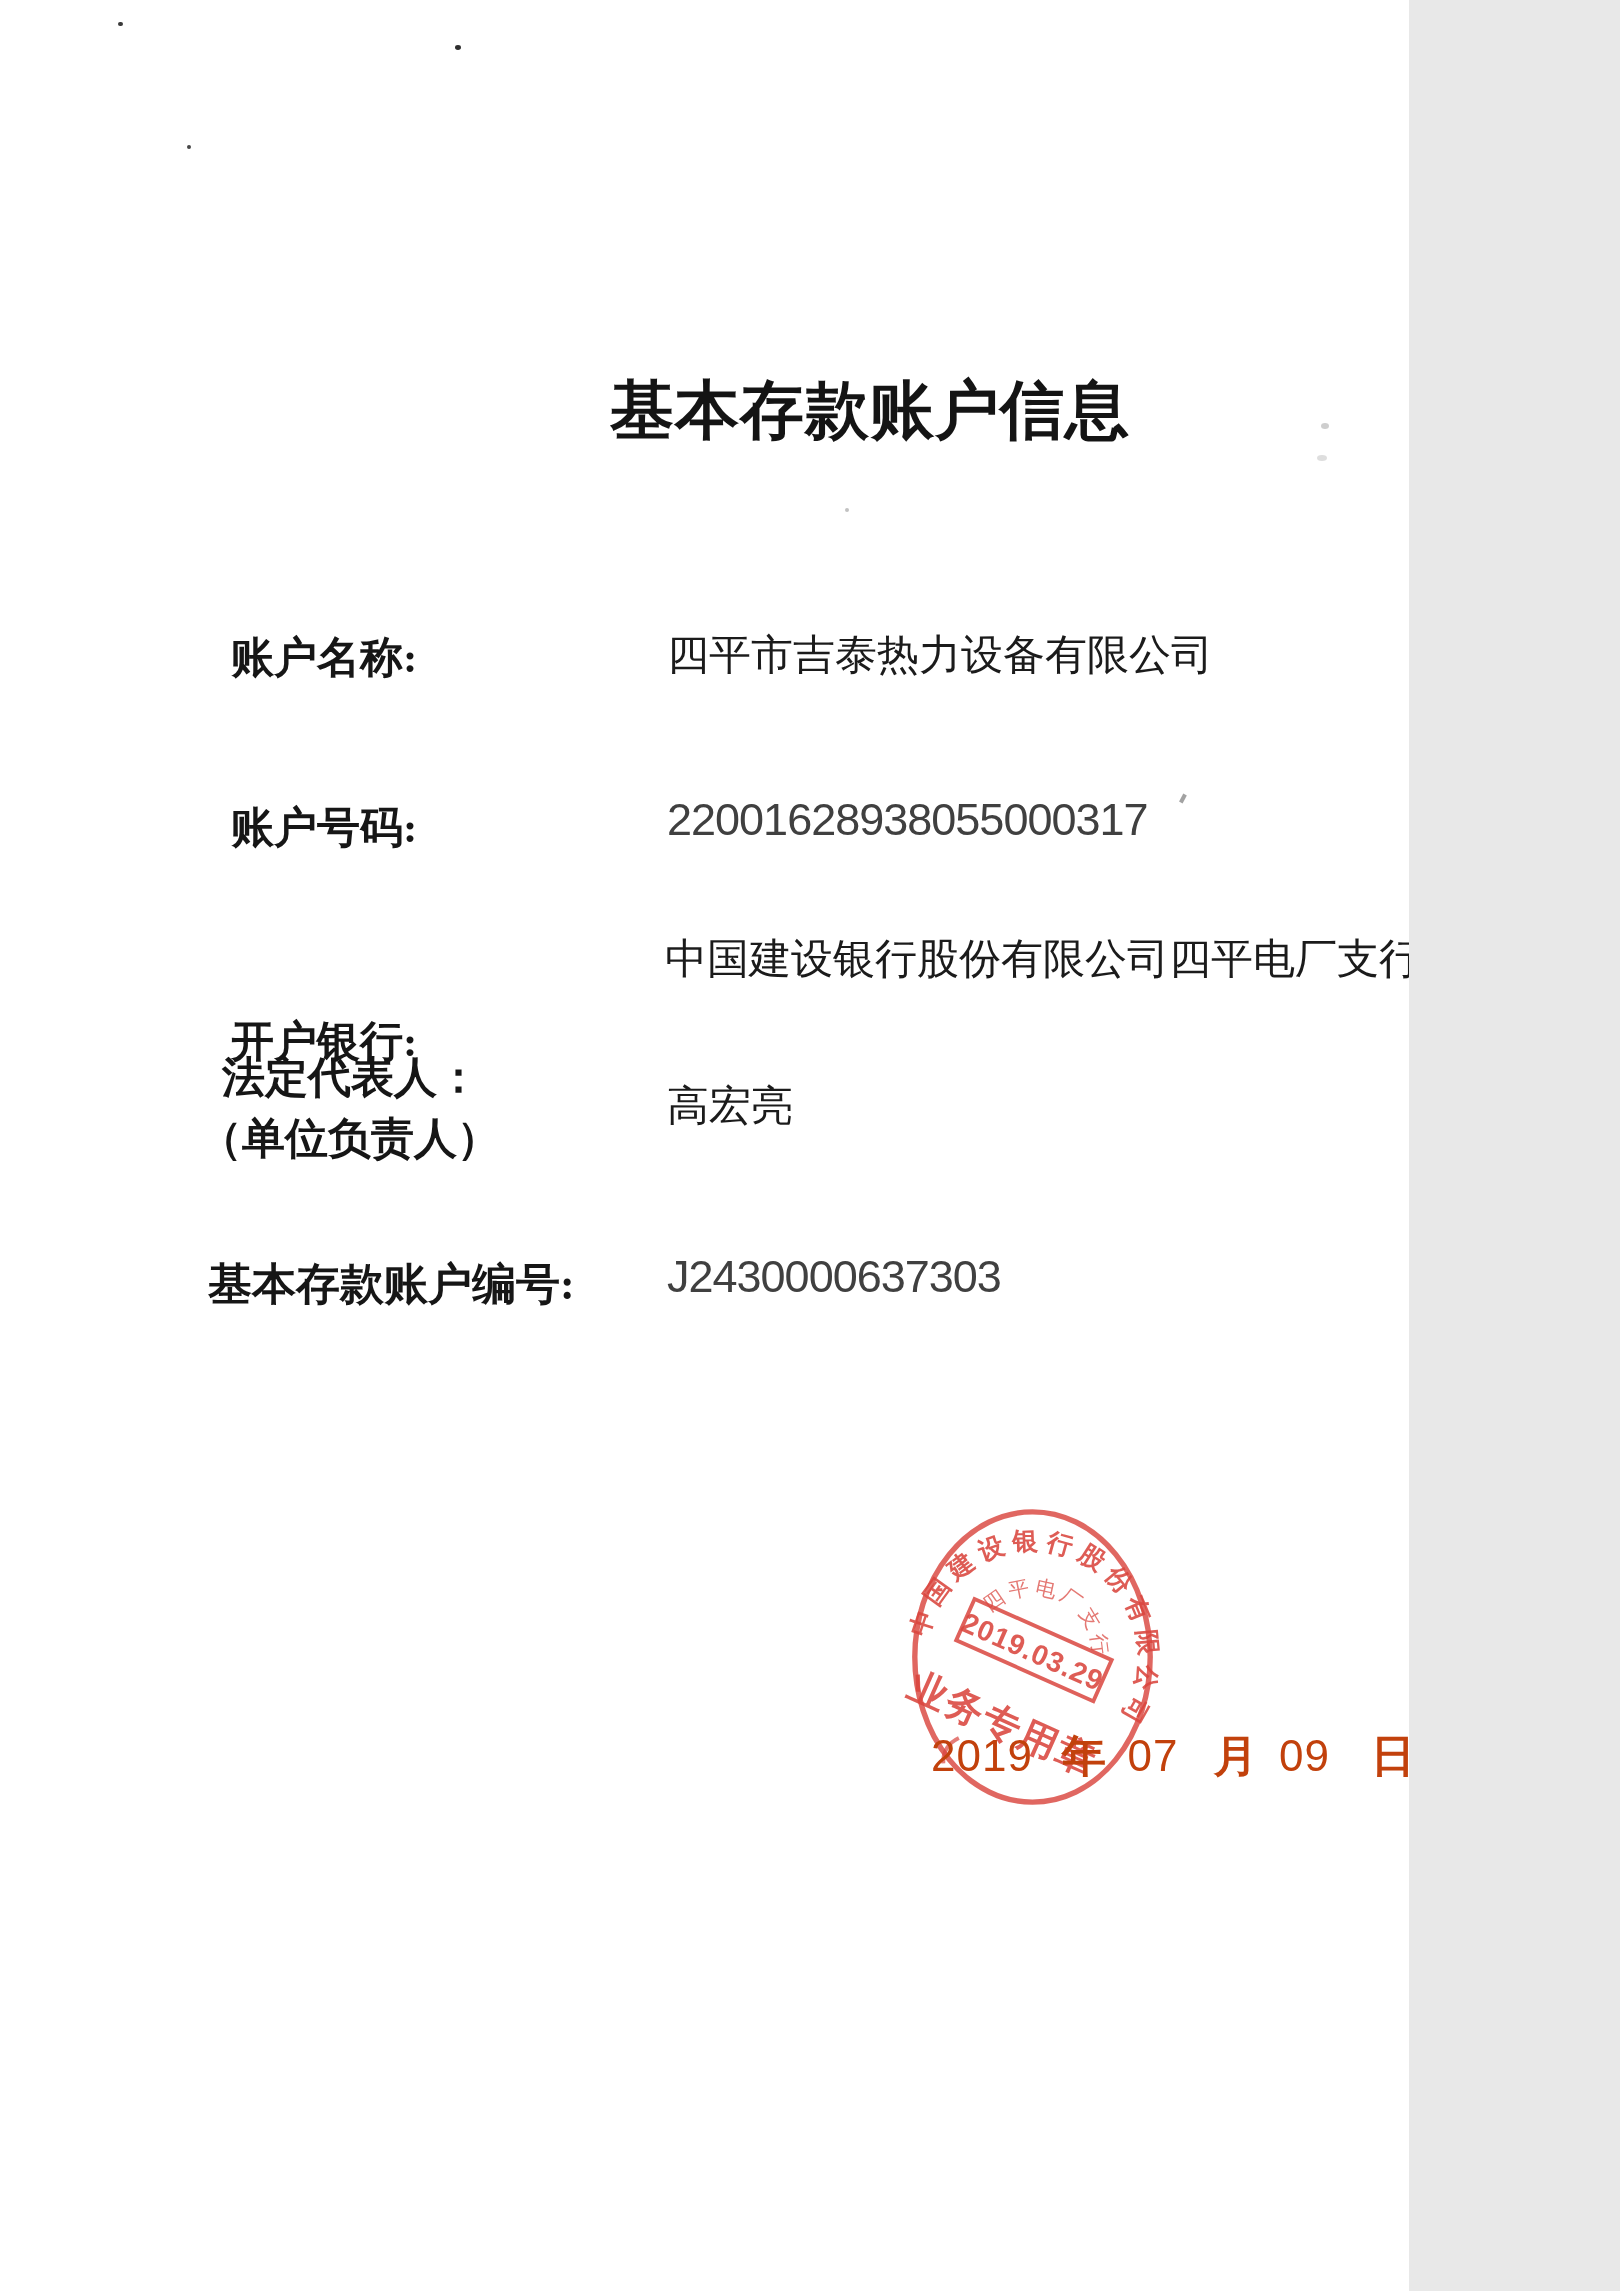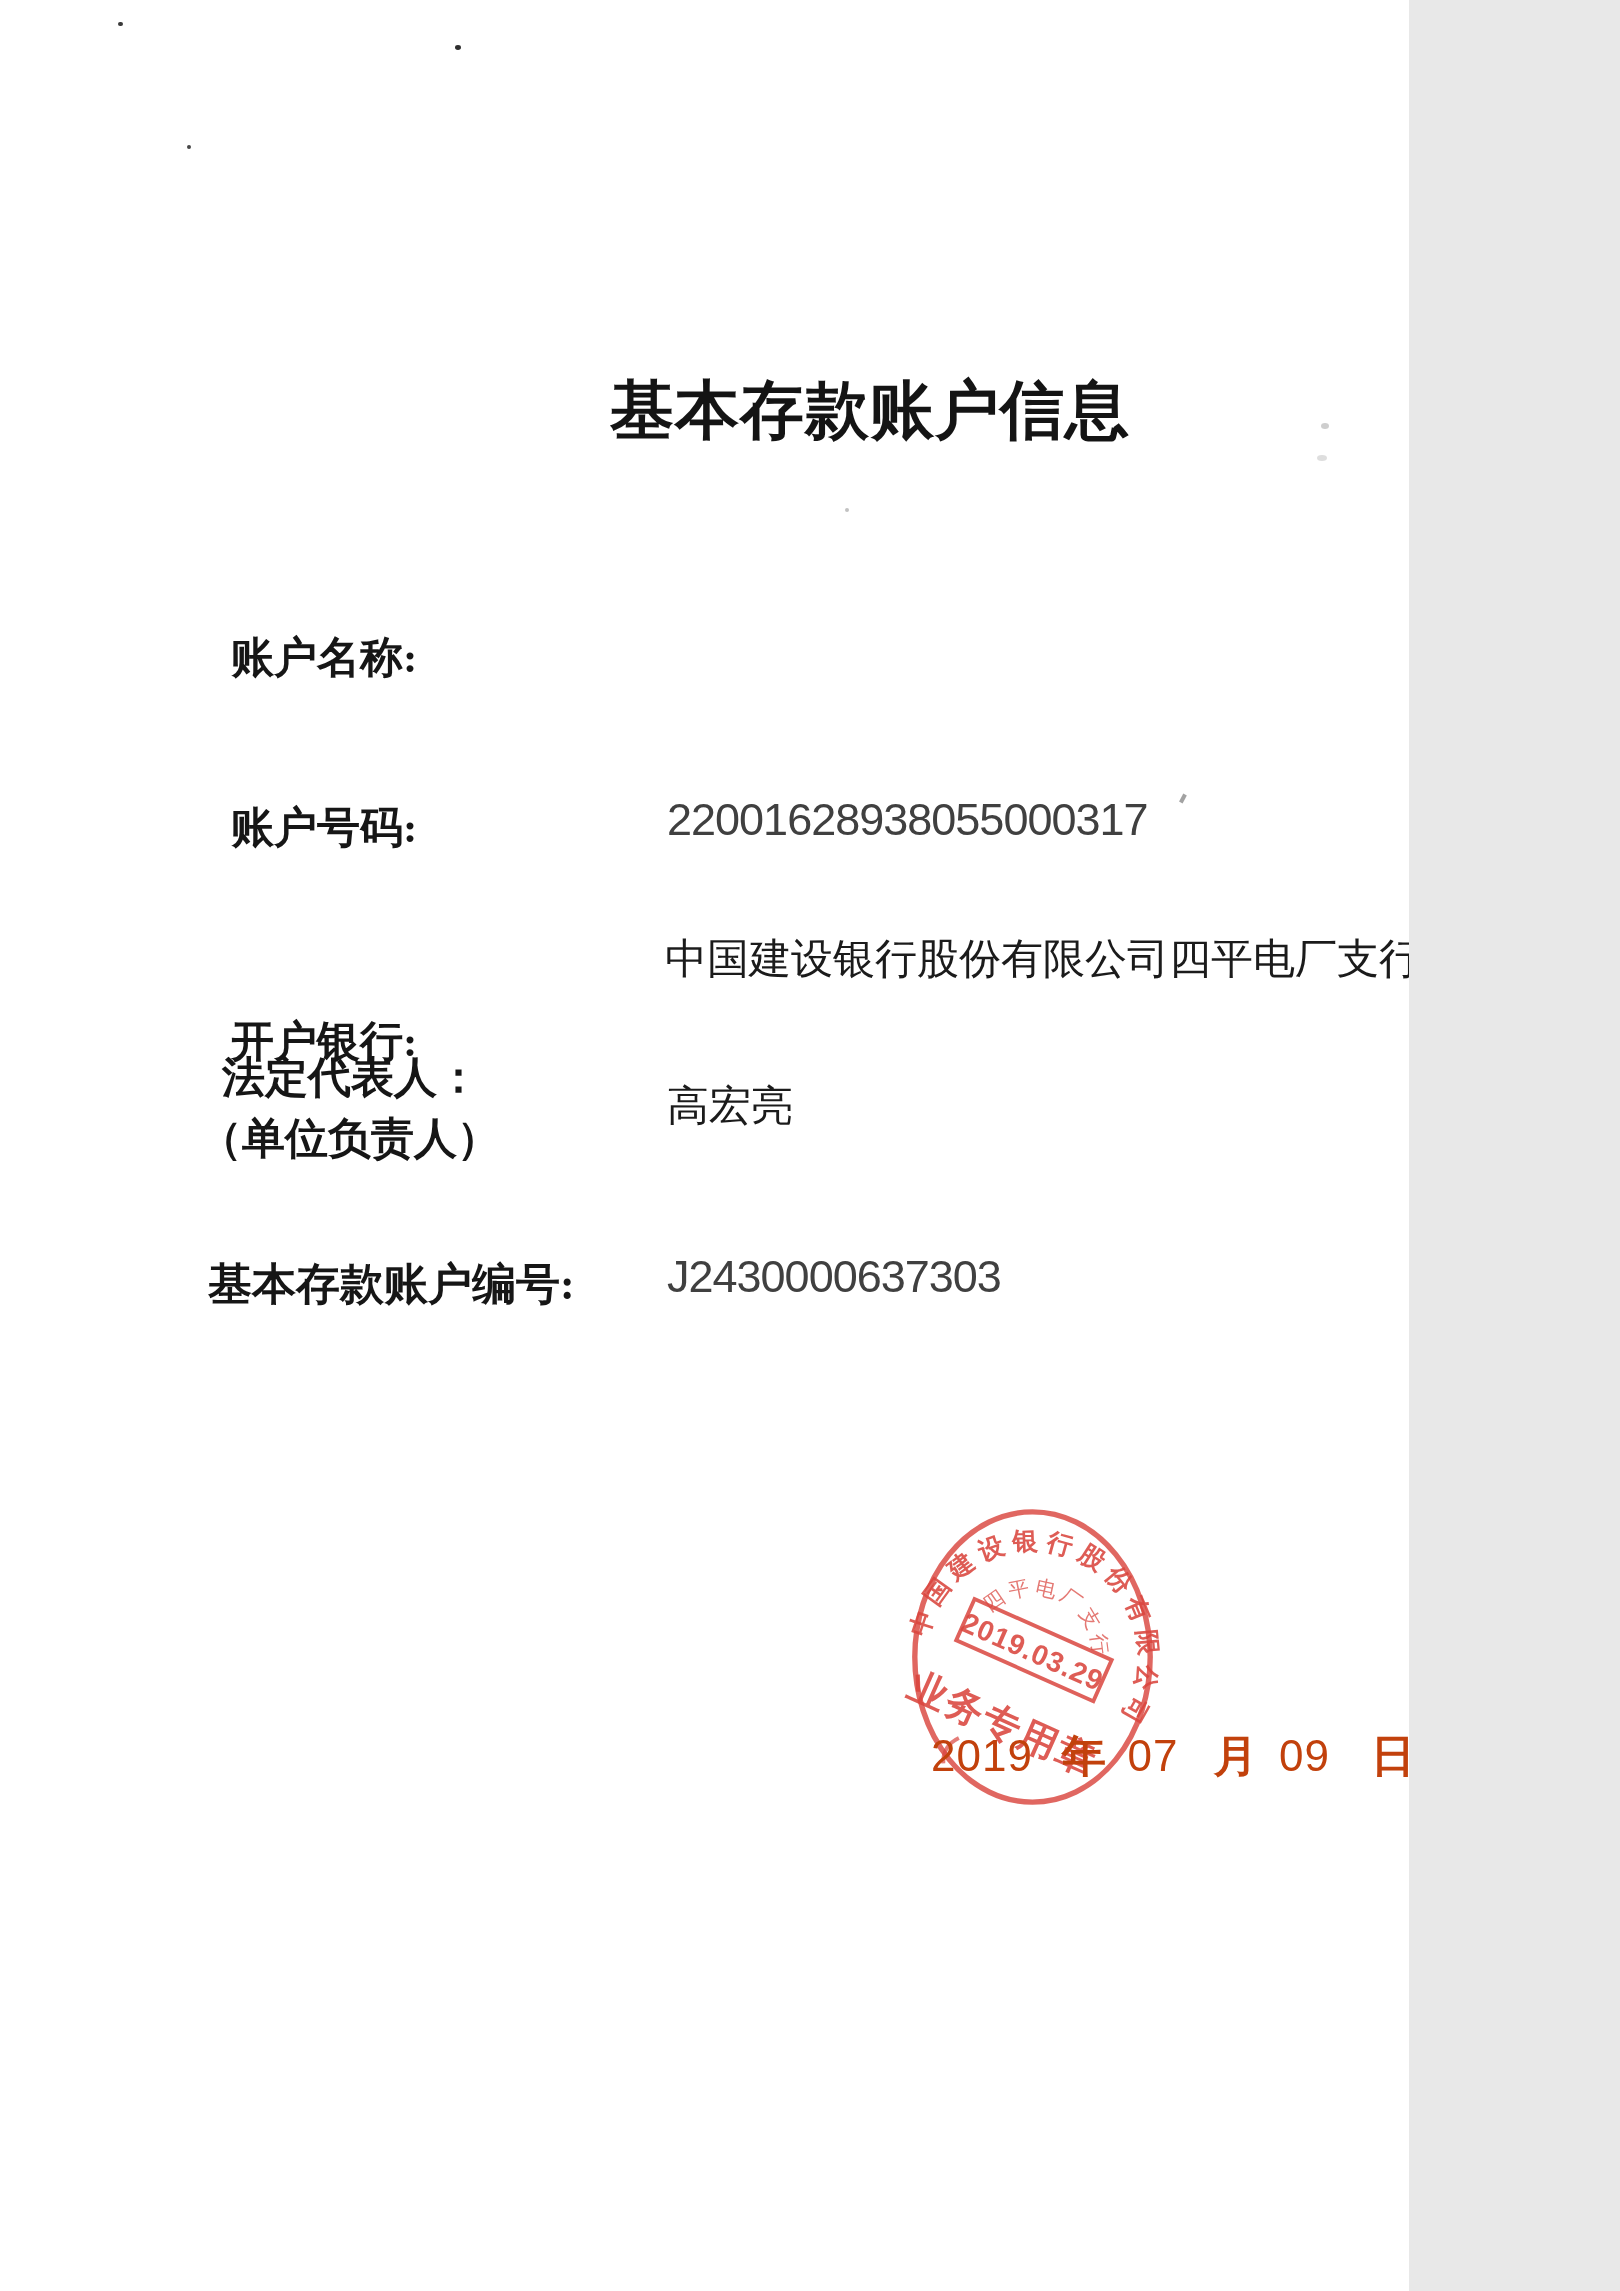--- a/index.html
+++ b/index.html
@@ -60,20 +60,21 @@
   }
 </style>
 </head>
 <body>
 
 <div class="page">
 
   <div class="abs doc-title" style="left:610px;top:367px;">基本存款账户信息</div>
 
   <div class="abs field-label" style="left:231px;top:629px;">账户名称:</div>
+  <div class="abs field-value" style="left:667px;top:627px;">四平市吉泰热力设备有限公司</div>
 
   <div class="abs field-label" style="left:231px;top:799px;">账户号码:</div>
   <div class="abs num-value" style="left:667px;top:794px;">22001628938055000317</div>
 
   <div class="abs field-label" style="left:231px;top:965px;margin-top:48px;">开户银行:</div>
   <div class="abs field-value" style="left:665px;top:931px;">中国建设银行股份有限公司四平电厂支行</div>
 
   <div class="abs field-label" style="left:199px;top:1110px;">（单位负责人）</div>
   <div class="abs field-label" style="left:222px;top:1049px;">法定代表人：</div>
   <div class="abs field-value" style="left:667px;top:1078px;">高宏亮</div>

